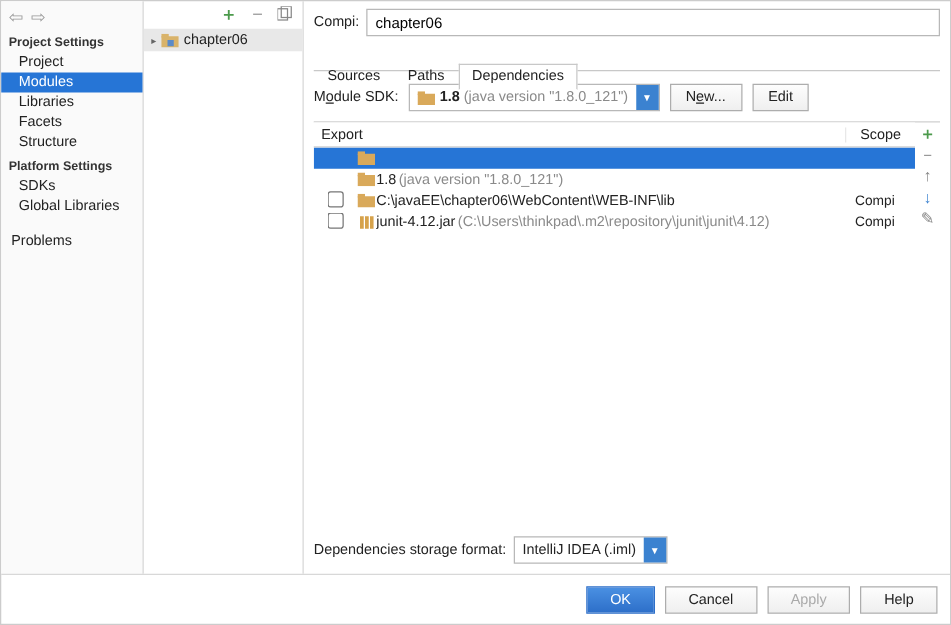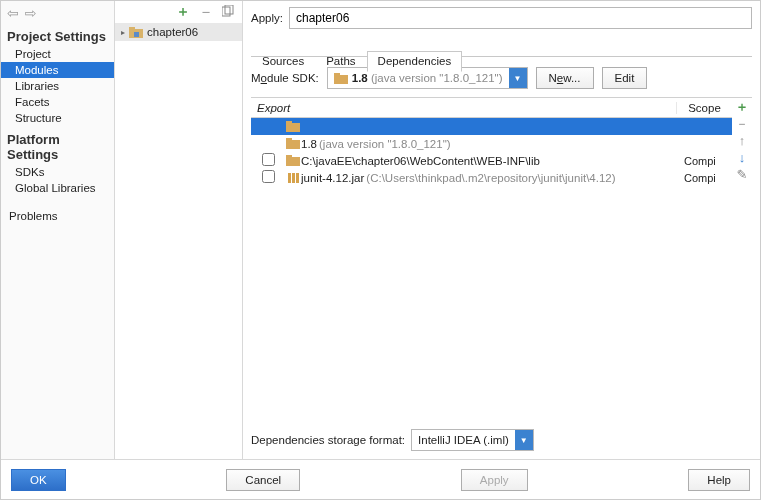--- a/index.html
+++ b/index.html
@@ -6,21 +6,21 @@
   body { margin: 0; background: #fff; color: #222; }
   .window { width: 761px; height: 500px; display: flex; flex-direction: column; border: 1px solid #ccc; }
   .titlebar { height: 22px; display: flex; align-items: center; padding: 0 6px; border-bottom: 1px solid #e0e0e0; font-size: 12px; }
   .titlebar .app-icon { width: 14px; height: 14px; margin-right: 6px; display:flex;align-items:center;justify-content:center;}
   .titlebar .title { flex: 1; }
   .titlebar .close { width: 16px; text-align: center; cursor: default; }
   .body { flex: 1; display: flex; min-height: 0; }
   .sidebar { width: 114px; border-right: 1px solid #d8d8d8; background: #fafafa; display:flex;flex-direction:column;padding-top:2px;}
   .sidebar .arrows { padding: 2px 6px; display:flex; gap:6px; color:#999;}
   .sidebar .arrows span{font-size:14px;}
-  .sidebar .group-h { font-weight: bold; padding: 6px 6px 2px 6px; color:#333; font-size:13px;}
+  .sidebar .group-h { font-weight: bold; padding: 6px 6px 2px 6px; color:#333; font-size:10px;}
   .sidebar .item { padding: 2px 6px 2px 14px; cursor:default;}
   .sidebar .item.sel { background:#2675d6; color:#fff; }
   .mid { width: 128px; border-right: 1px solid #d8d8d8; display:flex;flex-direction:column;}
   .mid .tb { height:22px; display:flex; align-items:center; justify-content:flex-end; gap:8px; padding:0 8px; color:#888;}
   .mid .tb .plus{color:#4c9a4c;font-weight:bold;font-size:14px;}
   .mid .tb .minus{color:#999;font-size:16px;line-height:10px;}
   .mid .tb .copy{color:#888;}
   .mid .node { padding:3px 6px; display:flex; align-items:center; gap:4px; background:#e8e8e8;}
   .mid .node .tri{color:#666;font-size:8px;}
   .fld-icon{width:14px;height:12px;display:inline-flex;align-items:center;justify-content:center;}
@@ -34,36 +34,36 @@
   .sdk-row .u{text-decoration:underline;}
   .combo{display:flex;align-items:center;height:22px;border:1px solid #b8b8b8;}
   .combo .ct{padding:0 6px;display:flex;align-items:center;gap:4px;}
   .combo .dd{width:18px;height:100%;background:#3b82d0;color:#fff;display:flex;align-items:center;justify-content:center;font-size:8px;}
   .gray{color:#8a8a8a;}
   .btn{height:22px;border:1px solid #adadad;background:linear-gradient(#fdfdfd,#efefef);padding:0 12px;display:flex;align-items:center;cursor:default;}
   .btn .u{text-decoration:underline;}
   .deps{flex:1;display:flex;min-height:0;border-top:1px solid #d0d0d0;}
   .deps-table{flex:1;display:flex;flex-direction:column;min-width:0;}
   .deps-head{display:flex;border-bottom:1px solid #d0d0d0;height:20px;align-items:center;background:#fff;}
-  .deps-head .c1{width:56px;padding-left:6px;font-style:italic;}
+  .deps-head .c1{width:56px;padding-left:6px;}
   .deps-head .c2{flex:1;}
   .deps-head .c3{width:56px;text-align:center;border-left:1px solid #e8e8e8;}
   .deps-list{flex:1;overflow:hidden;}
   .dep-row{display:flex;align-items:center;height:17px;padding:0 4px 0 0;}
   .dep-row.sel{background:#2675d6;color:#fff;}
   .dep-row .cb{width:34px;text-align:center;}
   .dep-row .cb input{margin:0;}
   .dep-row .ic{width:16px;display:flex;align-items:center;justify-content:center;}
   .dep-row .txt{flex:1;white-space:nowrap;overflow:hidden;text-overflow:clip;display:flex;align-items:center;gap:2px;}
   .dep-row .sc{width:44px;text-align:left;font-size:11px;}
   .deps-side{width:20px;display:flex;flex-direction:column;align-items:center;padding-top:2px;gap:4px;color:#888;}
   .deps-side .plus{color:#4c9a4c;font-weight:bold;}
   .deps-side span{font-size:13px;line-height:13px;}
   .storage-row{display:flex;align-items:center;gap:6px;padding:8px 0;}
-  .footer{height:40px;border-top:1px solid #d8d8d8;display:flex;align-items:center;justify-content:space-between;gap:8px;padding:0 10px;}
+  .footer{height:40px;border-top:1px solid #d8d8d8;display:flex;align-items:center;justify-content:flex-end;gap:8px;padding:0 10px;}
   .footer .btn{padding:0 18px;}
   .footer .btn.primary{background:linear-gradient(#4a90e2,#2d6fc9);color:#fff;border-color:#2d6fc9;}
   .footer .btn.disabled{color:#aaa;}
   .lbl{white-space:nowrap;}
 </style>
 </head>
 <body>
 
 <div class="window">
 
@@ -106,21 +106,21 @@
               <rect x="0" y="0" width="6" height="3" fill="#d9b36a"></rect>
               <rect x="5" y="5" width="5" height="5" fill="#5b8bc9"></rect>
             </svg>
         </span>
         <span>chapter06</span>
       </div>
     </div>
 
     <div class="main">
       <div class="name-row">
-        <span class="lbl">Apply:</span>
+        <span class="lbl">Compi:</span>
         <input type="text" value="chapter06" style="">
       </div>
       <div class="tabs">
         <div class="tab">Sources</div>
         <div class="tab">Paths</div>
         <div class="tab active">Dependencies</div>
       </div>
 
       <div class="sdk-row">
         <span class="lbl"><span>M</span><span class="u">o</span><span>dule SDK:</span></span>

